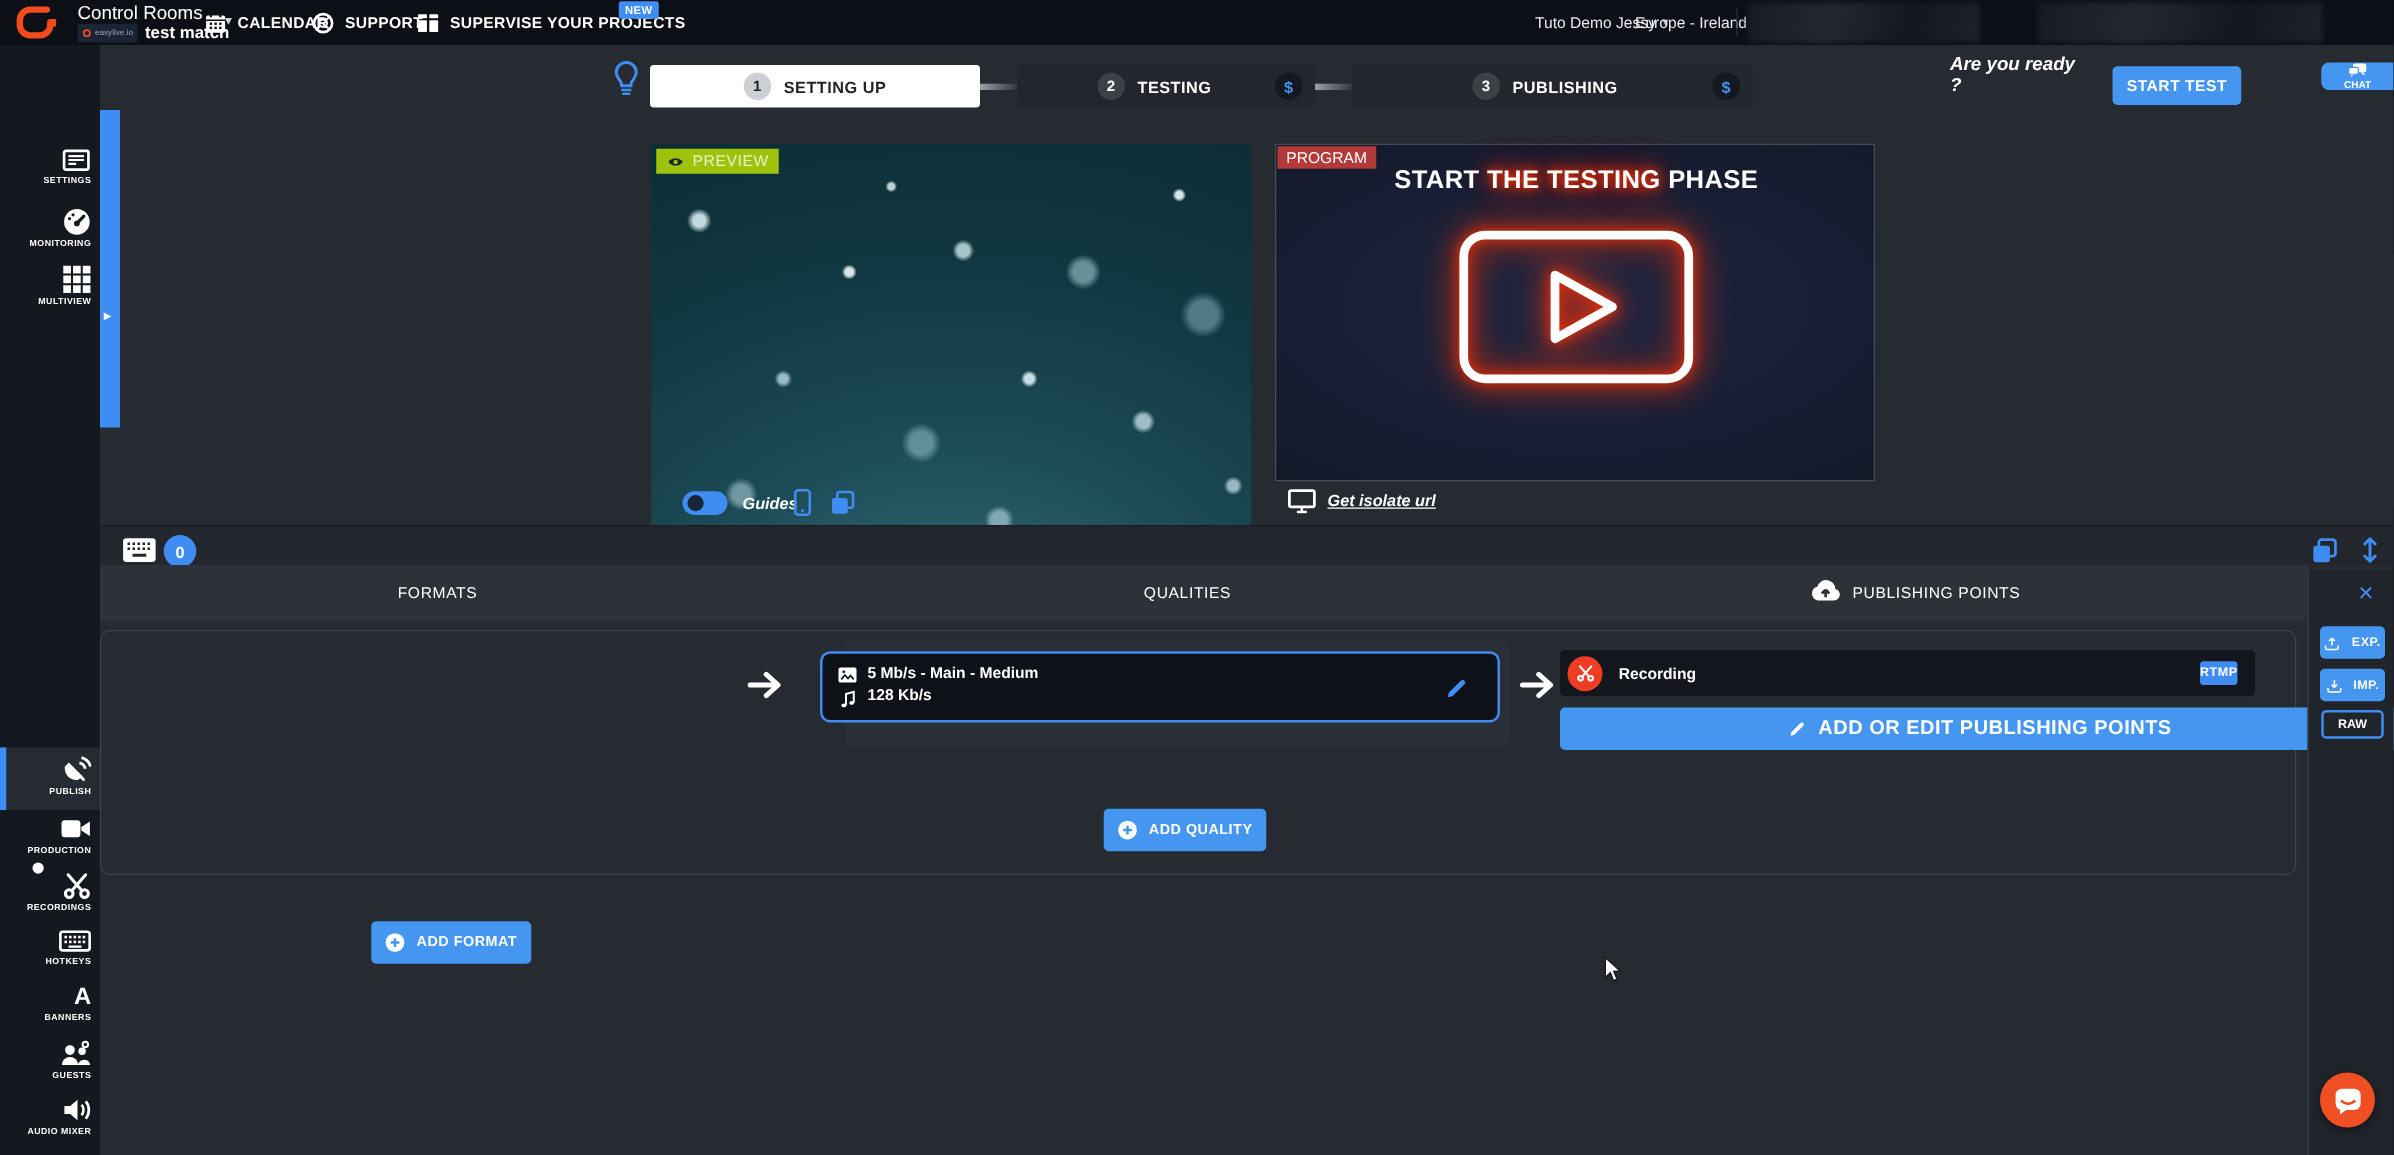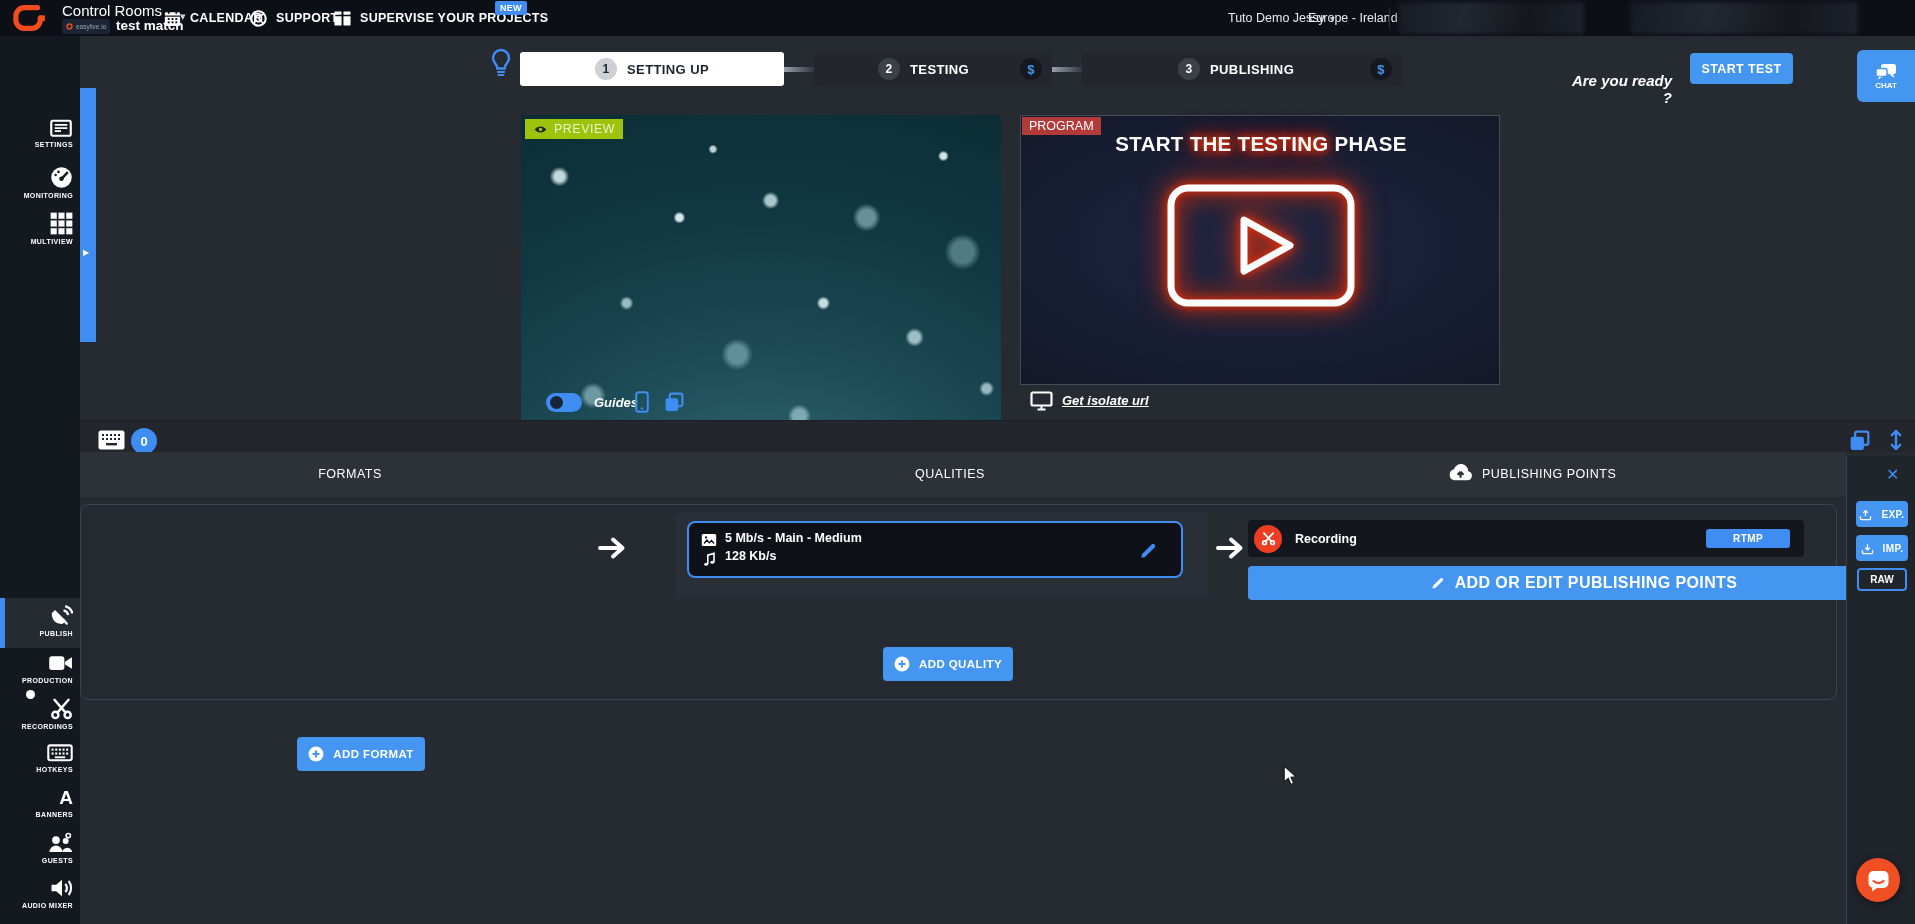--- a/index.html
+++ b/index.html
@@ -145,24 +145,24 @@
     <span>TESTING</span>
     <span class="dollar-chip">$</span>
   </div>
   <div class="conn" style="left:1052px;width:30px"></div>
   <div class="step-box step-inactive" style="left:1082px;width:320px;padding-left:96px">
     <span class="step-num" style="background:#3c4148;color:#fff">3</span>
     <span>PUBLISHING</span>
     <span class="dollar-chip">$</span>
   </div>
 
-  <span class="abs b" style="left:1560px;top:72px;width:112px;text-align:right;font-size:15px;font-style:italic">Are you ready ?</span>
+  <span class="abs b" style="left:1560px;top:43px;width:112px;text-align:left;font-size:15px;font-style:italic">Are you ready ?</span>
   <button class="btn-blue abs" style="left:1690px;top:53px;width:103px;height:31px;font-size:12.5px">START TEST</button>
 
-  <div class="abs" style="left:1857px;top:50px;width:58px;height:52px;background:#4496f0;border-radius:6px 0 0 6px;display:flex;flex-direction:column;align-items:center;justify-content:center;gap:1px;cursor:pointer">
+  <div class="abs" style="left:1857px;top:50px;width:58px;height:22px;background:#4496f0;border-radius:6px 0 0 6px;display:flex;flex-direction:column;align-items:center;justify-content:center;gap:1px;cursor:pointer">
     <svg width="22" height="17" viewBox="0 0 22 17">
         <rect x="6" y="1" width="15" height="10" rx="2.5" fill="#fff"></rect>
         <path d="M18 11 l1.5 4 -5-3.5 z" fill="#fff"></path>
         <rect x="1" y="5.5" width="11" height="8" rx="2" fill="#fff" stroke="#4496f0" stroke-width="1.4"></rect>
         <path d="M4 13.5 l-1 3 4-2.5 z" fill="#fff"></path>
       </svg>
     <span style="font-size:8px;font-weight:bold">CHAT</span>
   </div>
 
   <div class="sidebar">
@@ -368,21 +368,21 @@
   <div class="abs" style="left:80px;top:504px;width:1757px;height:196px;border:1px solid #3e434c;border-radius:8px"></div>
 
 
   <span class="abs" style="left:598px;top:536px">
     <svg width="28" height="24" viewBox="0 0 28 24">
         <path d="M2 12 h22 M15 3.5 L24.5 12 L15 20.5" stroke="#fff" stroke-width="4" fill="none" stroke-linecap="round" stroke-linejoin="round"></path>
       </svg>
   </span>
 
   <div class="abs" style="left:676px;top:512px;width:532px;height:86px;background:#2a2e36;border-radius:4px"></div>
-  <div class="card" style="left:687px;top:521px;width:496px;height:57px">
+  <div class="card" style="left:656px;top:521px;width:544px;height:57px">
     <span class="abs" style="left:12px;top:10px">
       <svg width="16" height="14" viewBox="0 0 16 14">
           <rect x="0.8" y="1" width="14.4" height="12" rx="1.5" fill="#fff"></rect>
           <path d="M3 10.5 l3-3.5 2.4 2.8 2-2.4 2.6 3.1" stroke="#0e1117" stroke-width="1.3" fill="none"></path>
           <circle cx="5" cy="4.4" r="1.1" fill="#0e1117"></circle>
         </svg>
     </span>
     <span class="abs b" style="left:36px;top:8px;font-size:12.5px">5 Mb/s  -  Main  -  Medium</span>
     <span class="abs" style="left:13px;top:28px">
       <svg width="14" height="16" viewBox="0 0 14 16">
@@ -407,21 +407,21 @@
 
   <div class="abs flex" style="left:1248px;top:520px;width:556px;height:37px;background:#13161d;border-radius:4px;padding:0 6px">
     <span style="width:28px;height:28px;border-radius:50%;background:#ee3d23;display:flex;align-items:center;justify-content:center">
       <svg width="15" height="15" viewBox="0 0 18 18">
           <circle cx="4.2" cy="14" r="2.2" stroke="#fff" stroke-width="2" fill="none"></circle>
           <circle cx="13.8" cy="14" r="2.2" stroke="#fff" stroke-width="2" fill="none"></circle>
           <path d="M5.8 12.2 L14.5 2.5 M12.2 12.2 L3.5 2.5" stroke="#fff" stroke-width="2" stroke-linecap="round"></path>
         </svg>
     </span>
     <span class="b" style="margin-left:13px;font-size:12.5px">Recording</span>
-    <span class="b" style="margin-left:auto;margin-right:8px;background:#3f8cf3;border-radius:3px;font-size:10px;padding:4px 27px;letter-spacing:.4px">RTMP</span>
+    <span class="b" style="margin-left:auto;margin-right:8px;background:#3f8cf3;border-radius:3px;font-size:10px;padding:4px 0;letter-spacing:.4px">RTMP</span>
   </div>
   <button class="btn-blue abs" style="left:1248px;top:566px;width:671px;height:34px;font-size:16px">
     <svg width="16" height="16" viewBox="0 0 20 20">
         <path d="M3 17 l.9-3.6 L13 4.3 a1.9 1.9 0 0 1 2.7 0 l.1.1 a1.9 1.9 0 0 1 0 2.7 L6.6 16.2 3 17 z" fill="#fff"></path>
       </svg>
     <span>ADD OR EDIT PUBLISHING POINTS</span>
   </button>
 
   <button class="btn-blue abs" style="left:883px;top:647px;width:130px;height:34px;font-size:11.5px">
     <svg width="16" height="16" viewBox="0 0 16 16">

